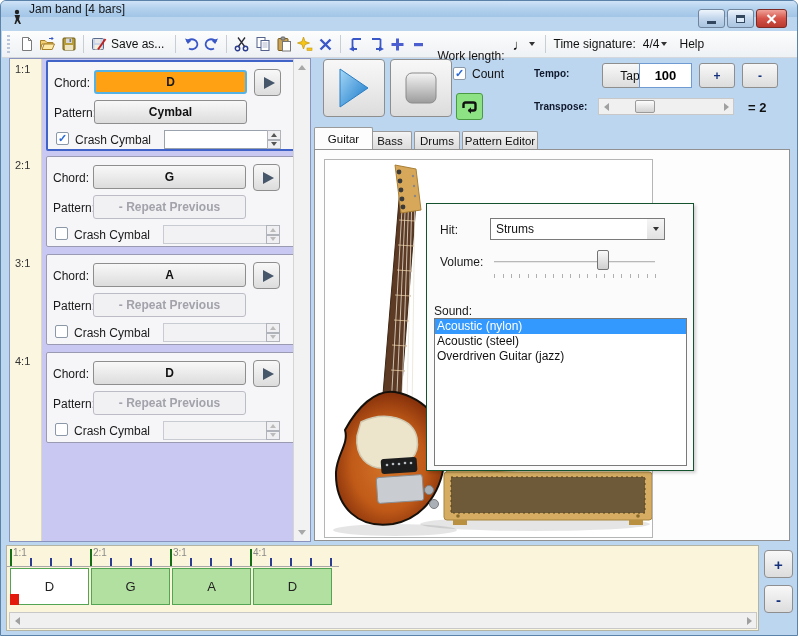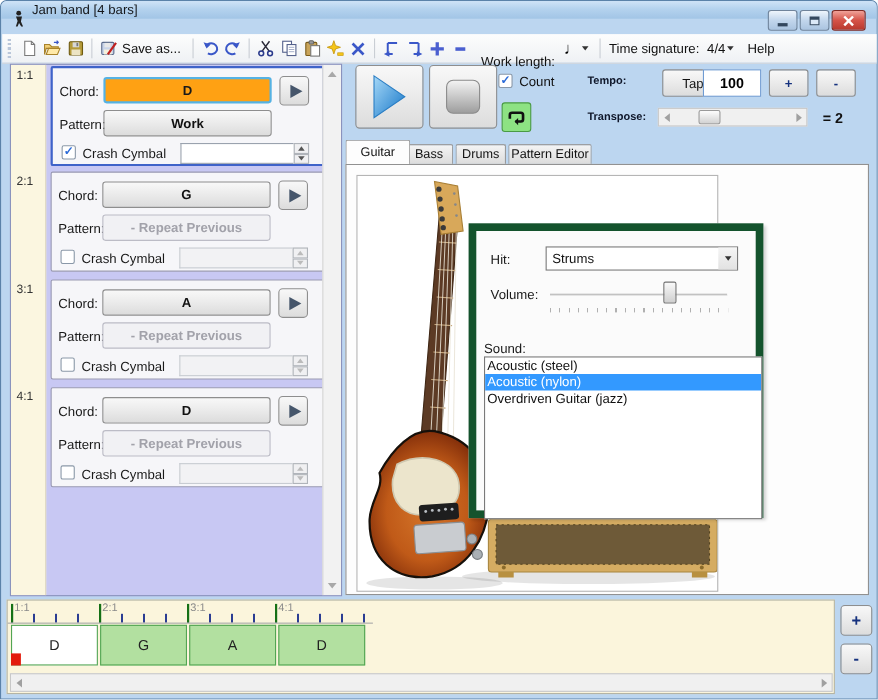--- a/index.html
+++ b/index.html
@@ -97,21 +97,21 @@
   .hs-arrow { position:absolute; top:0; width:14px; height:100%; display:flex; align-items:center; justify-content:center; cursor:pointer; }
   .hthumb { position:absolute; top:1px; height:13px; background:linear-gradient(#fdfdfd,#d2d2d2); border:1px solid #9a9a9a; border-radius:2px; cursor:pointer; }
   .eq-label { position:absolute; font-size:13px; font-weight:bold; color:#111; }
   
   .tab { position:absolute; font-size:11.5px; color:#111; text-align:center; cursor:pointer;
     background:linear-gradient(#f4f4f4,#dcdcdc); border:1px solid #9a9a9a; border-bottom:none; border-radius:2px 2px 0 0; padding-top:3px; height:18px; top:130px; }
   .tab.active { background:#fdfdfd; height:22px; top:126px; padding-top:5px; z-index:3; }
   .tab-page { position:absolute; left:313px; top:148px; width:476px; height:392px; background:#fdfdfd; border:1px solid #919191; z-index:1; }
   .picture-box { position:absolute; left:9px; top:9px; width:329px; height:379px; border:1px solid #b5b5b5; background:#ffffff; overflow:hidden; }
   
-  .dialog { position:absolute; left:425px; top:202px; width:268px; height:268px; background:#fbfbfb; border:7px solid #14532d; box-shadow:2px 2px 3px rgba(0,0,0,0.18); z-index:5; }
+  .dialog { position:absolute; left:425px; top:202px; width:268px; height:268px; background:#fbfbfb; border:1px solid #14532d; box-shadow:2px 2px 3px rgba(0,0,0,0.18); z-index:5; }
   .dlg-label { position:absolute; font-size:12px; color:#1a1a1a; }
   .combo { position:absolute; left:63px; top:14px; width:175px; height:22px; background:#fff; border:1px solid #7a7a7a; display:flex; align-items:center; cursor:pointer; }
   .combo-text { flex:1; font-size:12px; padding-left:5px; color:#111; }
   .combo-arrow { width:17px; height:100%; display:flex; align-items:center; justify-content:center; background:linear-gradient(#f5f5f5,#e2e2e2); }
   .slider-track { position:absolute; left:67px; top:57px; width:161px; height:2px; background:#b8b8b8; border-bottom:1px solid #e8e8e8; }
   .slider-thumb { position:absolute; left:170px; top:46px; width:12px; height:20px; background:linear-gradient(#f9f9f9,#cfcfcf); border:1px solid #737373; border-radius:2px; cursor:pointer; }
   .slider-ticks { position:absolute; left:67px; top:70px; width:162px; height:4px;
     background:repeating-linear-gradient(90deg,#b0b0b0 0 1px, transparent 1px 8.5px); }
   .listbox { position:absolute; left:7px; top:114px; width:253px; height:148px; background:#fff; border:1px solid #7a7a7a; overflow:hidden; }
   .list-item { height:15px; font-size:12px; line-height:15px; padding-left:2px; color:#111; cursor:pointer; }
@@ -280,21 +280,21 @@
     <span class="bar-pos" style="top:198px;">3:1</span>
     <span class="bar-pos" style="top:296px;">4:1</span>
 
     <div class="bar-block active" style="top:1px;">
       <span class="field-label" style="top:14px;">Chord:</span>
       <div class="btn chord-btn orange">D</div>
       <div class="btn mini-play">
           <div class="tri"></div>
         </div>
       <span class="field-label" style="top:44px;">Pattern:</span>
-      <div class="btn pattern-btn">Work</div>
+      <div class="btn pattern-btn">Cymbal</div>
       <div class="cb" style="left:8px;top:70px;">✓</div>
       <span class="cb-label" style="left:27px;top:71px;">Crash Cymbal</span>
       <div class="spinner">
         <div class="spin-field"></div>
         <div class="spin-arrows">
           <div class="spin-up">
               <div class="spin-tri-up"></div>
             </div>
           <div class="spin-down">
               <div class="spin-tri-down"></div>
@@ -516,22 +516,22 @@
       <div class="combo-arrow">
           <div class="ddarrow" style="margin:0;"></div>
         </div>
     </div>
     <span class="dlg-label" style="left:13px;top:51px;">Volume:</span>
     <div class="slider-track"></div>
     <div class="slider-thumb"></div>
     <div class="slider-ticks"></div>
     <span class="dlg-label" style="left:7px;top:100px;">Sound:</span>
     <div class="listbox">
+      <div class="list-item selected">Acoustic (nylon)</div>
       <div class="list-item">Acoustic (steel)</div>
-      <div class="list-item selected">Acoustic (nylon)</div>
       <div class="list-item">Overdriven Guitar (jazz)</div>
     </div>
   </div>
 
   <div class="timeline">
     <span class="ruler-label" style="left:6px;">1:1</span>
     <span class="ruler-label" style="left:86px;">2:1</span>
     <span class="ruler-label" style="left:166px;">3:1</span>
     <span class="ruler-label" style="left:246px;">4:1</span>
     <div class="ruler-minor"></div>

